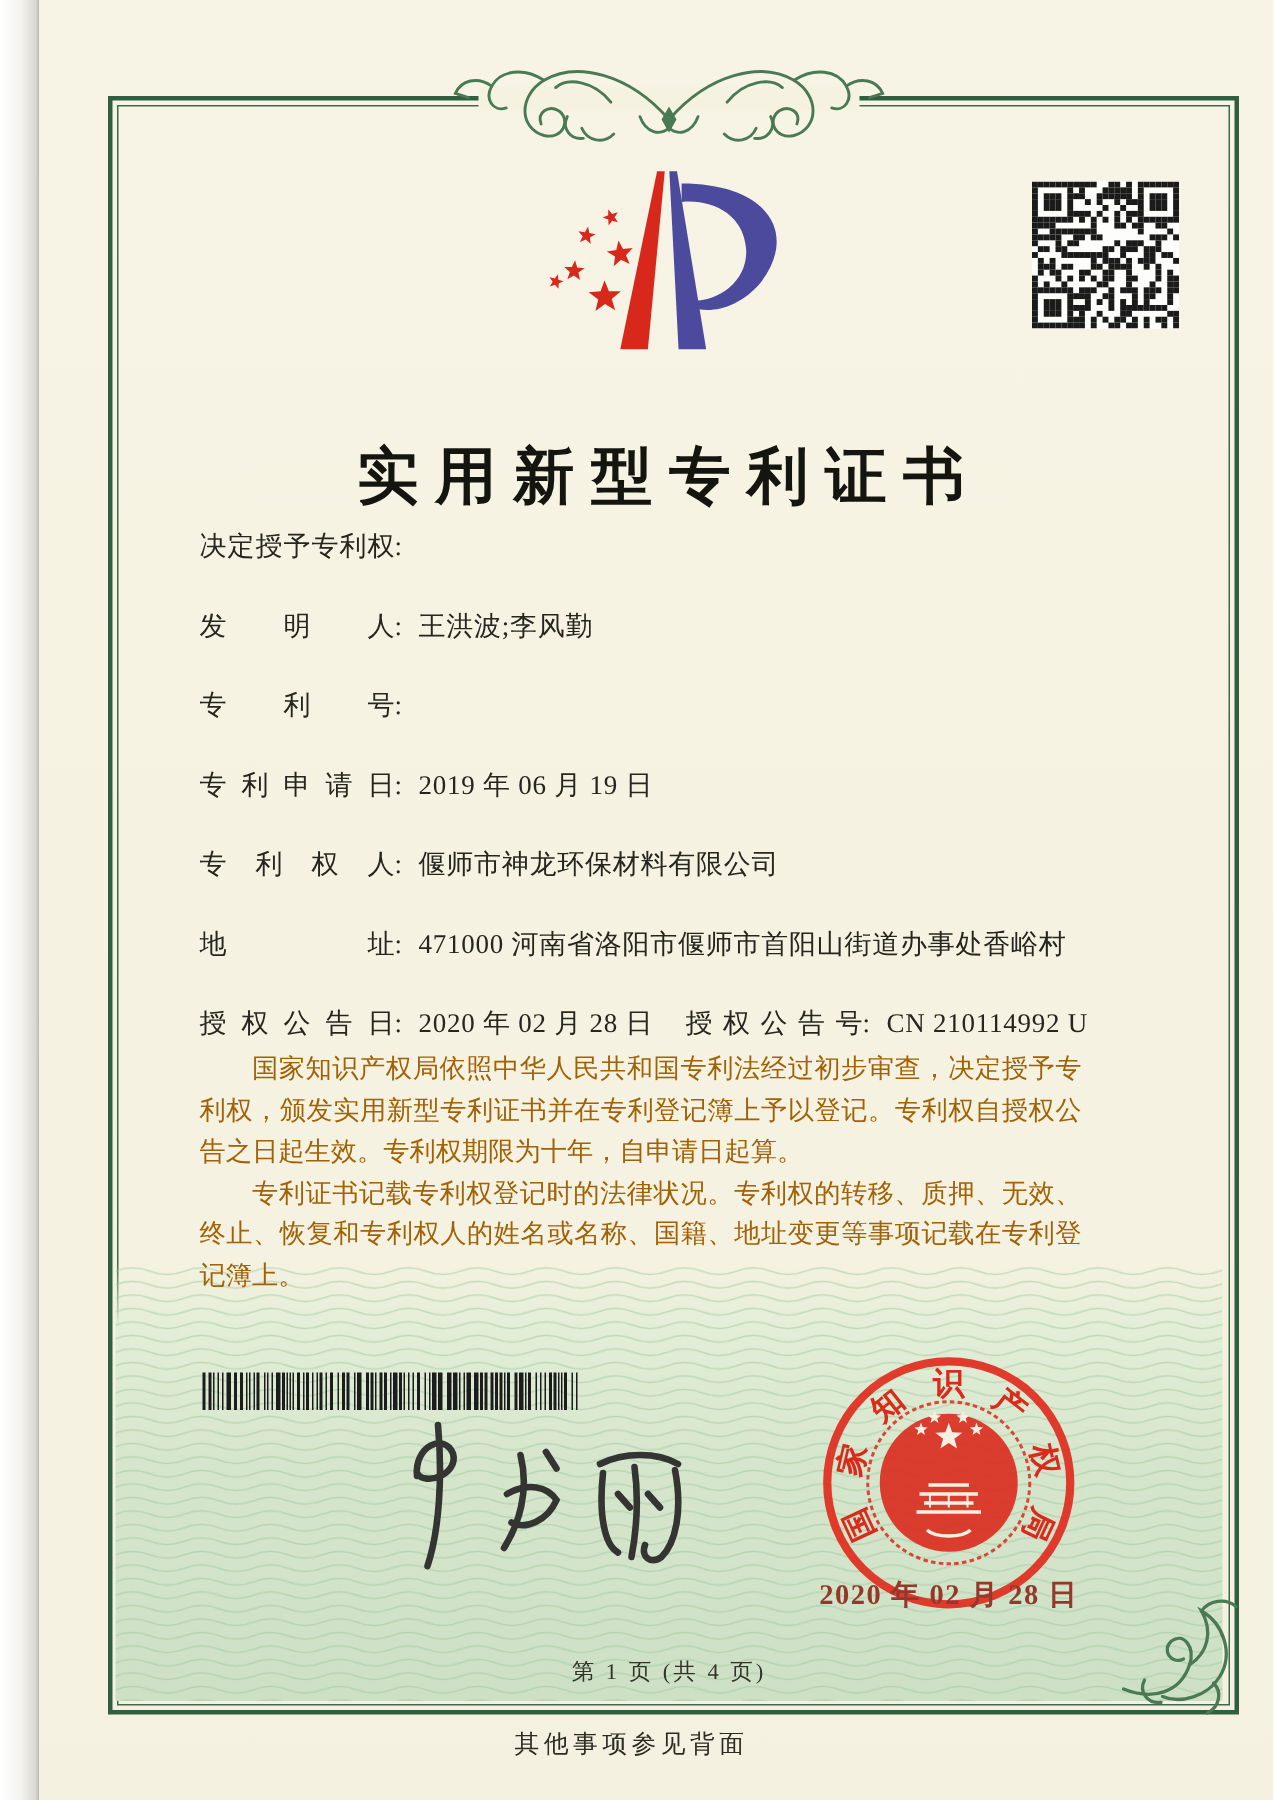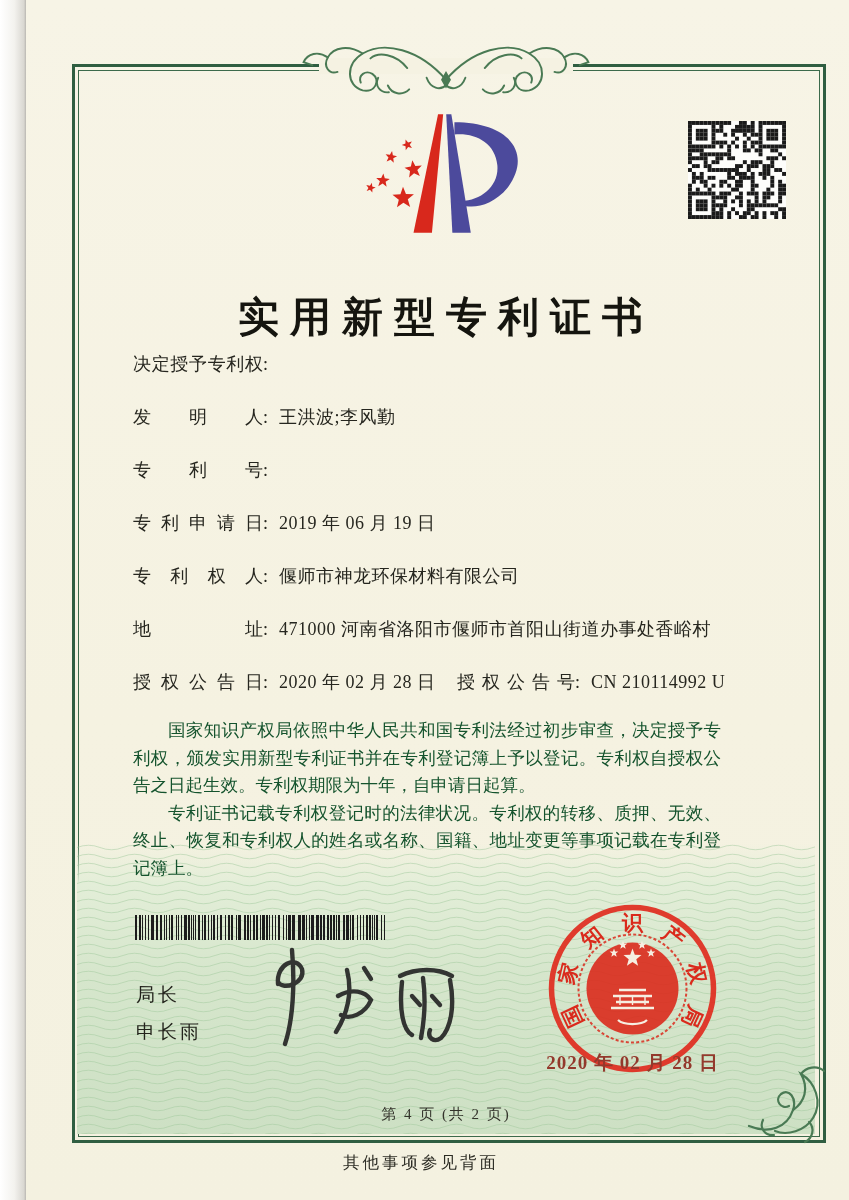--- a/index.html
+++ b/index.html
@@ -28,22 +28,22 @@
   .title{position:absolute;left:72px;top:258px;width:748px;text-align:center;
      font-size:41px;font-weight:bold;color:#15150f;letter-spacing:11px;margin-top:32px;}
   .fields{position:absolute;left:133px;top:351px;width:600px;display:flex;
      flex-direction:column;gap:26px;font-size:18px;color:#26261f;}
   .frow{display:flex;line-height:27px;white-space:nowrap;}
   .lbl{display:inline-block;width:130px;text-align:justify;text-align-last:justify;}
   .lbl2{width:118px;}
   .colon{display:inline-block;width:16px;}
   .val{letter-spacing:.5px;}
   .val-fixed{display:inline-block;width:178px;}
-  .body-text{position:absolute;left:133px;top:717px;width:588px;font-size:17.5px;
-     line-height:27.5px;color:#14532d;text-align:justify;}
+  .body-text{position:absolute;left:133px;top:699px;width:588px;font-size:17.5px;
+     line-height:27.5px;color:#a16207;text-align:justify;}
   .body-text p{margin:0;text-indent:2em;}
   .barcode{position:absolute;left:135px;top:915px;width:258px;height:25px;
      font-size:0;line-height:0;}
   .barcode i{display:inline-block;height:25px;background:#1c1c1c;vertical-align:top;}
   .signer{position:absolute;left:136px;top:976px;font-size:19px;color:#23231c;
      line-height:37px;letter-spacing:3px;}
   .signature{position:absolute;left:252px;top:942px;}
   .seal{position:absolute;left:540px;top:896px;}
   .seal-date{position:absolute;left:540px;top:1050px;width:185px;text-align:center;
      font-size:19px;color:#93392c;letter-spacing:1px;font-weight:bold;}
@@ -499,24 +499,20 @@
       </div>
     </div>
 
   <div class="body-text">
       <p>国家知识产权局依照中华人民共和国专利法经过初步审查，决定授予专利权，颁发实用新型专利证书并在专利登记簿上予以登记。专利权自授权公告之日起生效。专利权期限为十年，自申请日起算。</p>
       <p>专利证书记载专利权登记时的法律状况。专利权的转移、质押、无效、终止、恢复和专利权人的姓名或名称、国籍、地址变更等事项记载在专利登记簿上。</p>
     </div>
 
   <div class="barcode" id="barcode"><i style="width:2px;margin-right:2px"></i><i style="width:2px;margin-right:1px"></i><i style="width:1px;margin-right:2px"></i><i style="width:1px;margin-right:2px"></i><i style="width:1px;margin-right:2px"></i><i style="width:3px;margin-right:2px"></i><i style="width:2px;margin-right:2px"></i><i style="width:2px;margin-right:2px"></i><i style="width:1px;margin-right:1px"></i><i style="width:1px;margin-right:2px"></i><i style="width:1px;margin-right:1px"></i><i style="width:2px;margin-right:3px"></i><i style="width:1px;margin-right:1px"></i><i style="width:1px;margin-right:2px"></i><i style="width:1px;margin-right:2px"></i><i style="width:3px;margin-right:1px"></i><i style="width:2px;margin-right:1px"></i><i style="width:1px;margin-right:1px"></i><i style="width:1px;margin-right:1px"></i><i style="width:1px;margin-right:2px"></i><i style="width:2px;margin-right:2px"></i><i style="width:1px;margin-right:1px"></i><i style="width:2px;margin-right:2px"></i><i style="width:1px;margin-right:2px"></i><i style="width:1px;margin-right:1px"></i><i style="width:2px;margin-right:2px"></i><i style="width:1px;margin-right:2px"></i><i style="width:2px;margin-right:3px"></i><i style="width:1px;margin-right:2px"></i><i style="width:2px;margin-right:1px"></i><i style="width:2px;margin-right:3px"></i><i style="width:1px;margin-right:1px"></i><i style="width:3px;margin-right:3px"></i><i style="width:2px;margin-right:1px"></i><i style="width:2px;margin-right:1px"></i><i style="width:1px;margin-right:2px"></i><i style="width:2px;margin-right:1px"></i><i style="width:2px;margin-right:2px"></i><i style="width:1px;margin-right:1px"></i><i style="width:3px;margin-right:1px"></i><i style="width:2px;margin-right:1px"></i><i style="width:1px;margin-right:2px"></i><i style="width:1px;margin-right:2px"></i><i style="width:1px;margin-right:2px"></i><i style="width:2px;margin-right:3px"></i><i style="width:1px;margin-right:2px"></i><i style="width:1px;margin-right:1px"></i><i style="width:3px;margin-right:1px"></i><i style="width:3px;margin-right:3px"></i><i style="width:3px;margin-right:1px"></i><i style="width:3px;margin-right:1px"></i><i style="width:1px;margin-right:2px"></i><i style="width:1px;margin-right:1px"></i><i style="width:3px;margin-right:2px"></i><i style="width:3px;margin-right:1px"></i><i style="width:2px;margin-right:1px"></i><i style="width:2px;margin-right:2px"></i><i style="width:2px;margin-right:1px"></i><i style="width:2px;margin-right:1px"></i><i style="width:2px;margin-right:1px"></i><i style="width:1px;margin-right:1px"></i><i style="width:2px;margin-right:3px"></i><i style="width:2px;margin-right:1px"></i><i style="width:3px;margin-right:1px"></i><i style="width:1px;margin-right:1px"></i><i style="width:2px;margin-right:3px"></i><i style="width:1px;margin-right:2px"></i><i style="width:1px;margin-right:2px"></i><i style="width:1px;margin-right:2px"></i><i style="width:2px;margin-right:1px"></i><i style="width:2px;margin-right:1px"></i><i style="width:1px;margin-right:1px"></i><i style="width:1px;margin-right:1px"></i><i style="width:2px;margin-right:3px"></i><i style="width:1px;margin-right:2px"></i><i style="width:1px;margin-right:2px"></i></div>
 
-  <div class="signer">
-    <div>局长</div>
-    <div>申长雨</div>
-  </div>
 
   <svg class="signature" width="215" height="105" viewBox="0 0 215 105">
     <g stroke="#262626" fill="none" stroke-width="4.4" stroke-linecap="round" opacity="0.92">
       <path d="M26,42 C24,22 44,13 50,27 C54,41 31,49 26,40"></path>
       <path d="M40,8 C43,42 41,78 33,102"></path>
       <path d="M95,28 C101,52 94,74 84,90"></path>
       <path d="M86,54 C100,46 113,49 119,58 C113,72 98,78 89,73"></path>
       <path d="M112,26 l7,11"></path>
       <path d="M148,34 C164,26 186,26 200,34"></path>
       <path d="M171,36 C174,58 172,80 169,96"></path>
@@ -549,15 +545,15 @@
         <text x="51.6" y="40.7" transform="rotate(-38.3 51.6 40.7)" text-anchor="middle" dominant-baseline="central">知</text>
         <text x="92.5" y="26.5" transform="rotate(0.0 92.5 26.5)" text-anchor="middle" dominant-baseline="central">识</text>
         <text x="133.4" y="40.7" transform="rotate(38.3 133.4 40.7)" text-anchor="middle" dominant-baseline="central">产</text>
         <text x="156.7" y="77.3" transform="rotate(76.7 156.7 77.3)" text-anchor="middle" dominant-baseline="central">权</text>
         <text x="152.3" y="120.4" transform="rotate(115.0 152.3 120.4)" text-anchor="middle" dominant-baseline="central">局</text>
       </g>
   </svg>
 
   <div class="seal-date">2020 年 02 月 28 日</div>
 
-  <div class="page-indicator">第 4 页 (共 2 页)</div>
+  <div class="page-indicator">第 1 页 (共 4 页)</div>
   <div class="back-note">其他事项参见背面</div>
 </div>
 
 </body></html>

